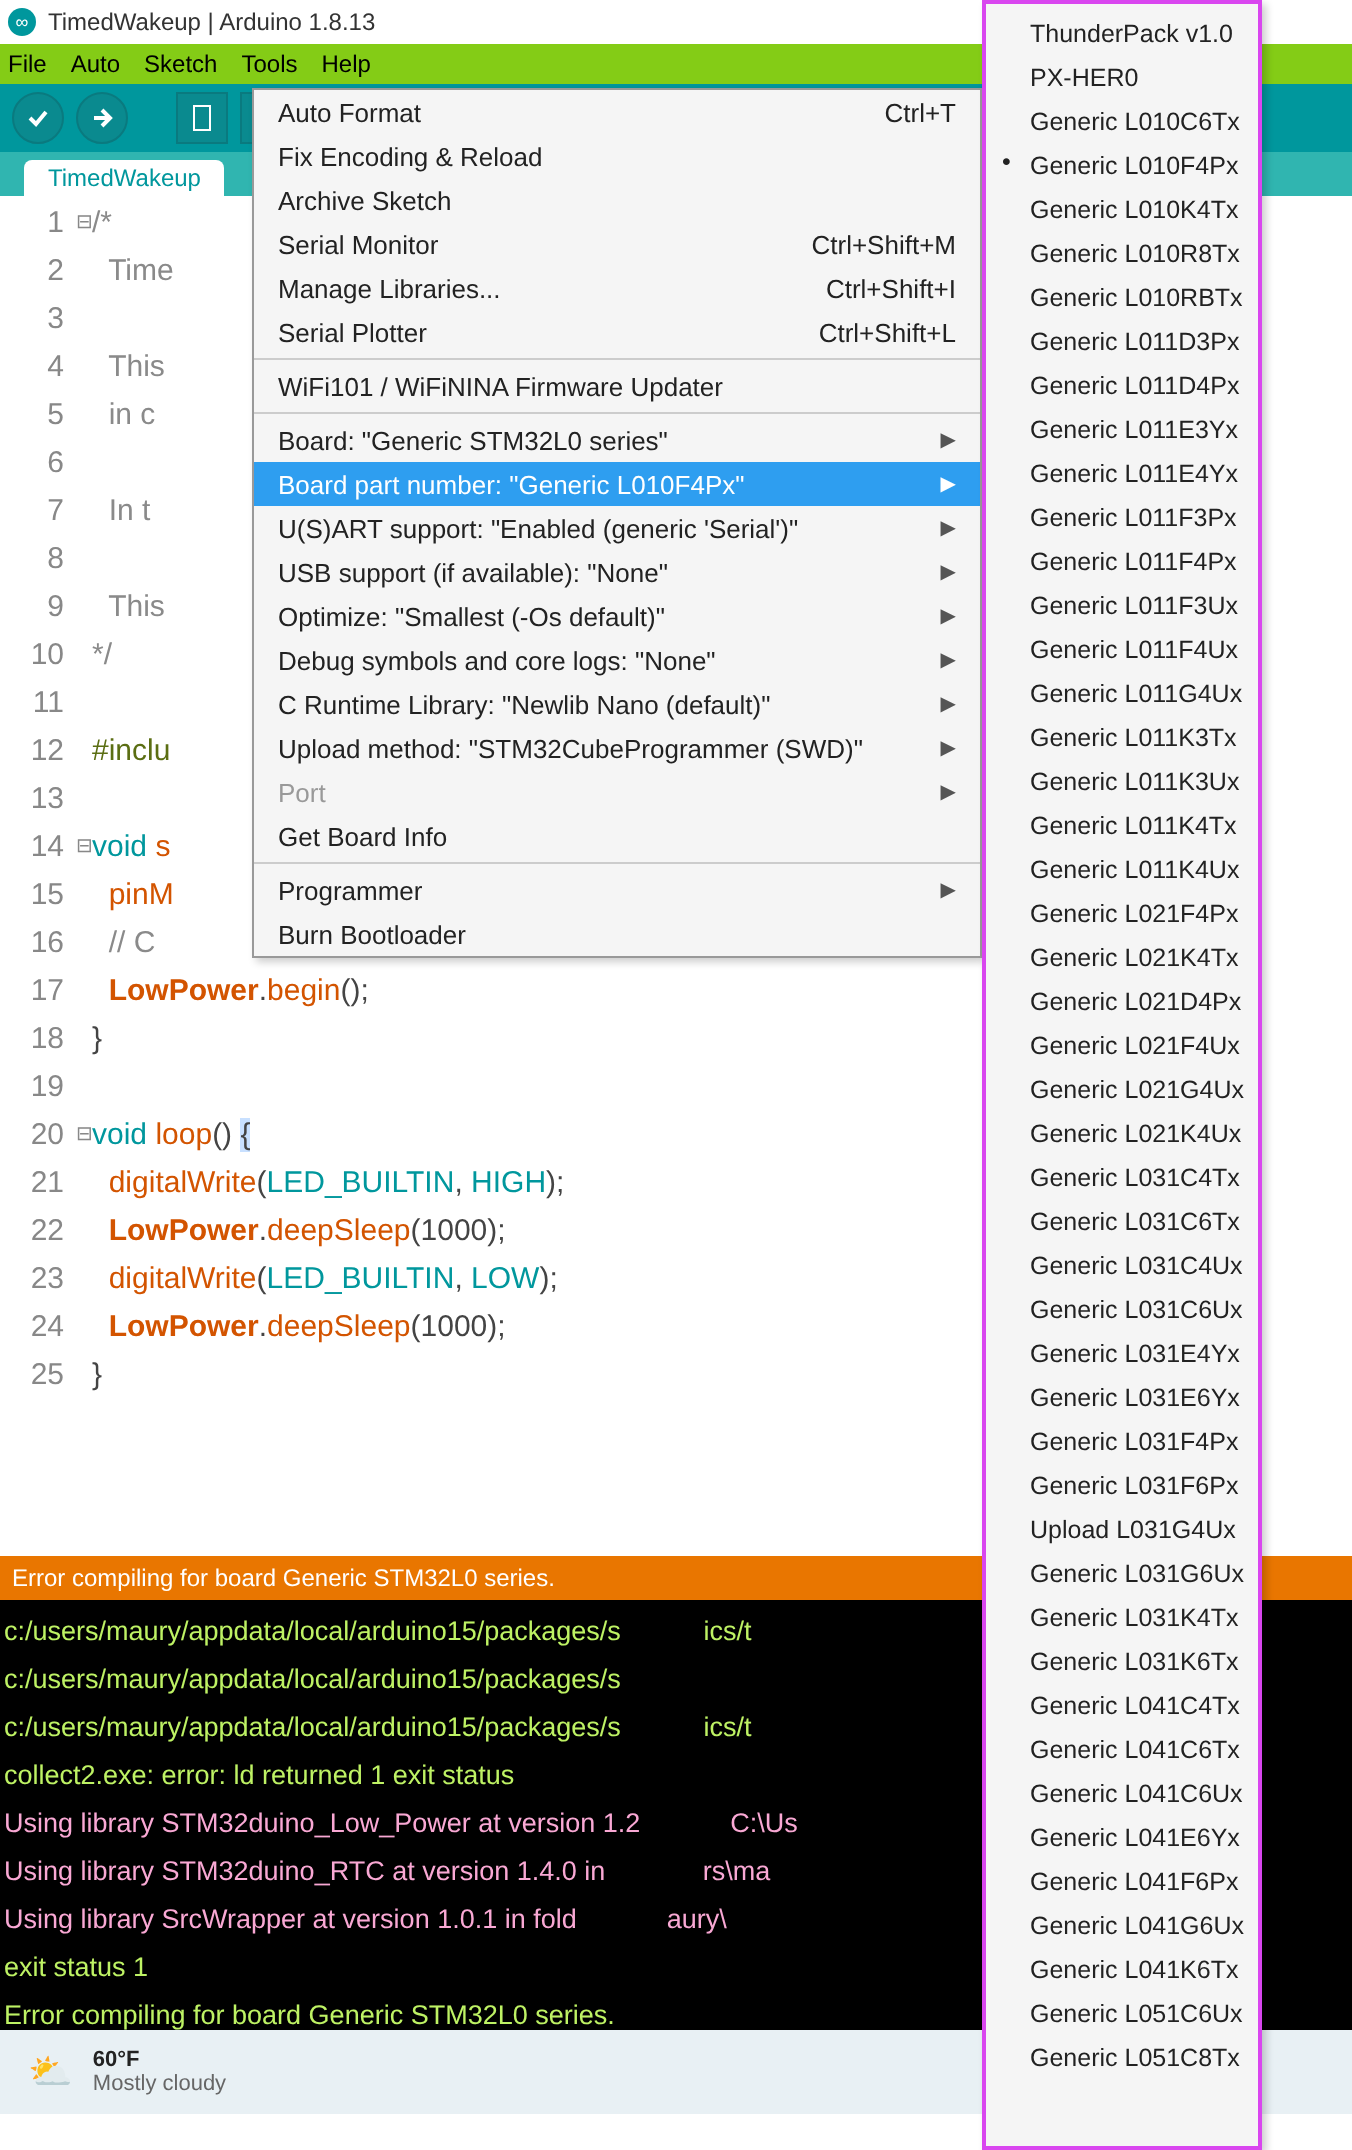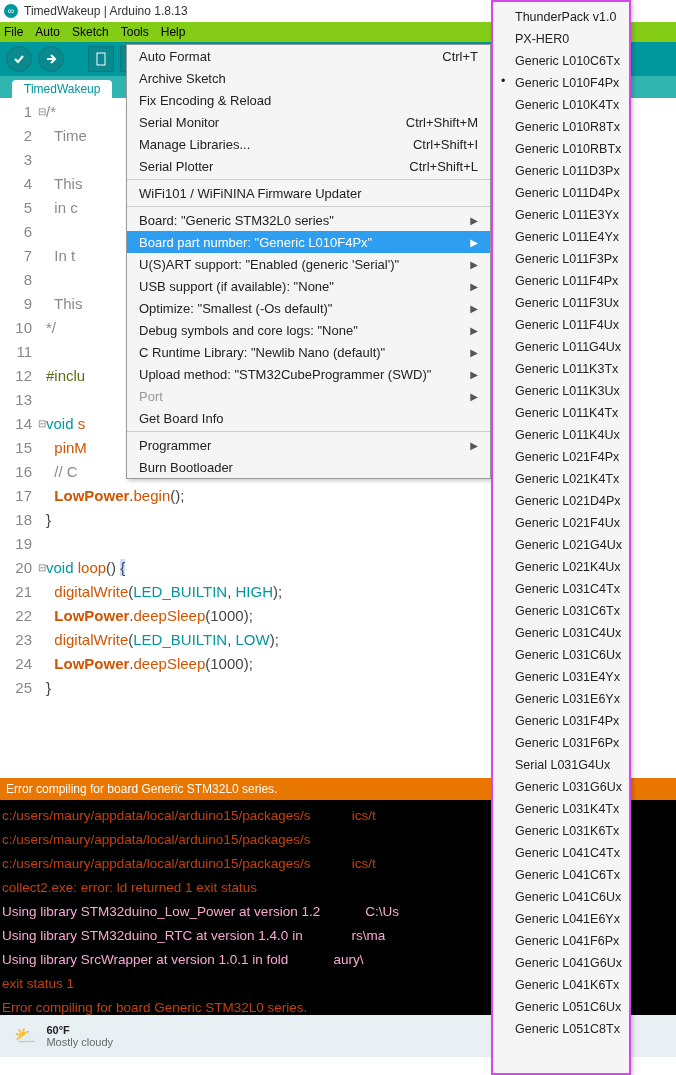--- a/index.html
+++ b/index.html
@@ -26,21 +26,21 @@
 .c-comment { color: #8a8a8a; }
 .c-key { color: #00979d; }
 .c-orange { color: #d35400; font-weight: bold; }
 .c-func { color: #d35400; }
 .c-const { color: #00979d; }
 .c-incl { color: #5b6e13; }
 
 .status { height: 22px; background: #e97600; color: #fff; font-size: 12px; display: flex; align-items: center; padding: 0 6px; }
 
 .console { height: 215px; background: #000; color: #fff; font-family: Consolas, monospace; font-size: 13.5px; line-height: 24px; padding: 4px 2px; white-space: pre; overflow: hidden; }
-.con-orange { color: #c2410c; }
+.con-orange { color: #bef264; }
 .con-white { color: #f9a8d4; }
 
 .taskbar { height: 42px; background: #e8f0f4; display: flex; align-items: center; padding: 0 14px; gap: 10px; font-size: 11px; color: #222;}
 .tb-cloud { font-size: 18px; }
 
 
 .ddmenu { position: absolute; left: 126px; top: 44px; width: 365px; background: #f5f5f5; border: 1px solid #999; box-shadow: 2px 2px 4px rgba(0,0,0,.2); z-index: 50; font-size: 13px; }
 .dd-row { height: 22px; display: flex; align-items: center; padding: 0 12px; justify-content: space-between; color: #222; }
 .dd-row.sel { background: #2e9ef0; color: #fff; }
 .dd-row.disabled { color: #999; }
@@ -175,28 +175,28 @@
     <div style="color:#666">Mostly cloudy</div>
   </div>
 </div>
 
 <div class="ddmenu" id="ddmenu">
     <div class="dd-row">
       <span>Auto Format</span>
       <span>Ctrl+T</span>
     </div>
     <div class="dd-row">
+      <span>Fix Encoding &amp; Reload</span>
+      <span></span>
+    </div>
+    <div class="dd-row">
       <span>Archive Sketch</span>
       <span></span>
     </div>
     <div class="dd-row">
-      <span>Fix Encoding &amp; Reload</span>
-      <span></span>
-    </div>
-    <div class="dd-row">
       <span>Serial Monitor</span>
       <span>Ctrl+Shift+M</span>
     </div>
     <div class="dd-row">
       <span>Manage Libraries...</span>
       <span>Ctrl+Shift+I</span>
     </div>
     <div class="dd-row">
       <span>Serial Plotter</span>
       <span>Ctrl+Shift+L</span>
@@ -355,21 +355,21 @@
     <div class="sm-row">
       <span>Generic L031E6Yx</span>
     </div>
     <div class="sm-row">
       <span>Generic L031F4Px</span>
     </div>
     <div class="sm-row">
       <span>Generic L031F6Px</span>
     </div>
     <div class="sm-row">
-      <span>Serial L031G4Ux</span>
+      <span>Upload L031G4Ux</span>
     </div>
     <div class="sm-row">
       <span>Generic L031G6Ux</span>
     </div>
     <div class="sm-row">
       <span>Generic L031K4Tx</span>
     </div>
     <div class="sm-row">
       <span>Generic L031K6Tx</span>
     </div>

